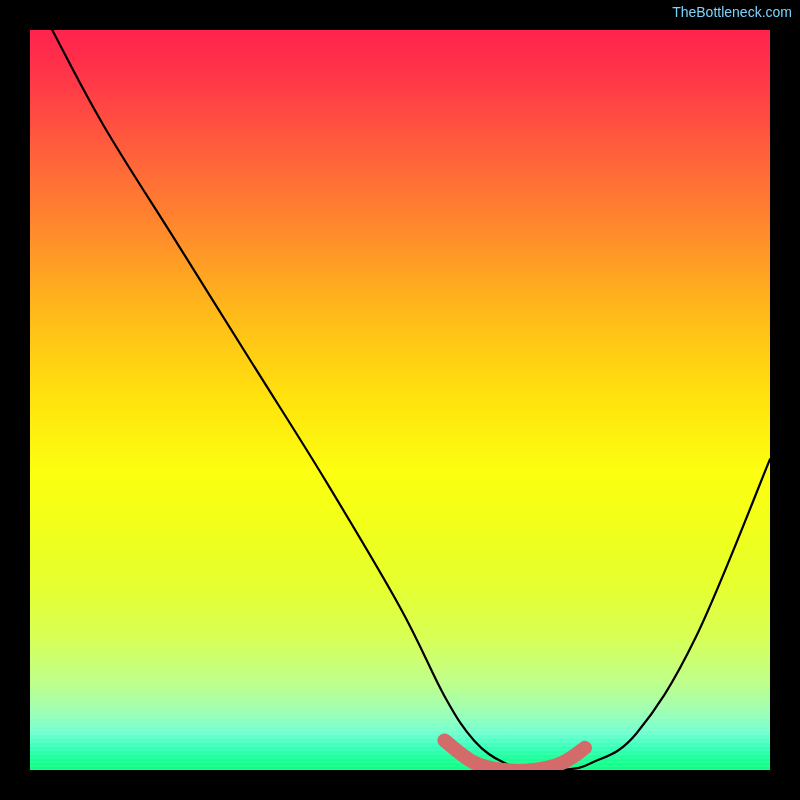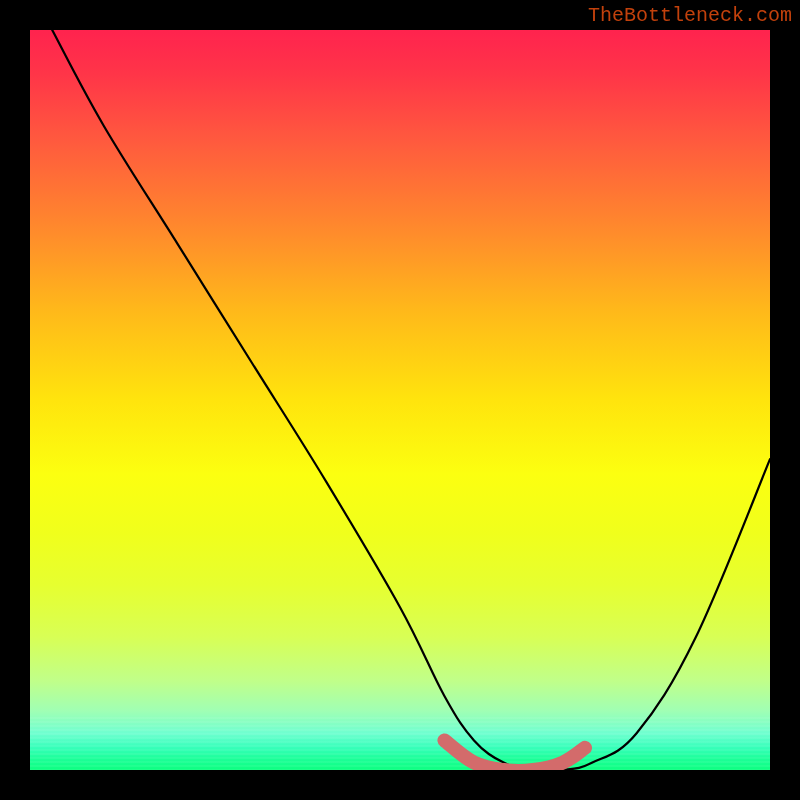--- a/index.html
+++ b/index.html
@@ -8,25 +8,24 @@
     height: 800px;
     background: #000;
     position: relative;
     font-family: Arial, sans-serif;
     overflow: hidden;
   }
   .watermark {
     position: absolute;
     top: 4px;
     right: 8px;
-    color: #c2410c;
-    font-size: 20px;
+    color: #7dd3fc;
+    font-size: 14px;
     font-weight: 500;
     z-index: 10;
-    font-family: Liberation Mono, monospace;
   }
   .plot-area {
     position: absolute;
     left: 30px;
     top: 30px;
     width: 740px;
     height: 740px;
     background: linear-gradient(to bottom,
       #ff234e 0%,
       #ff3548 6%,

